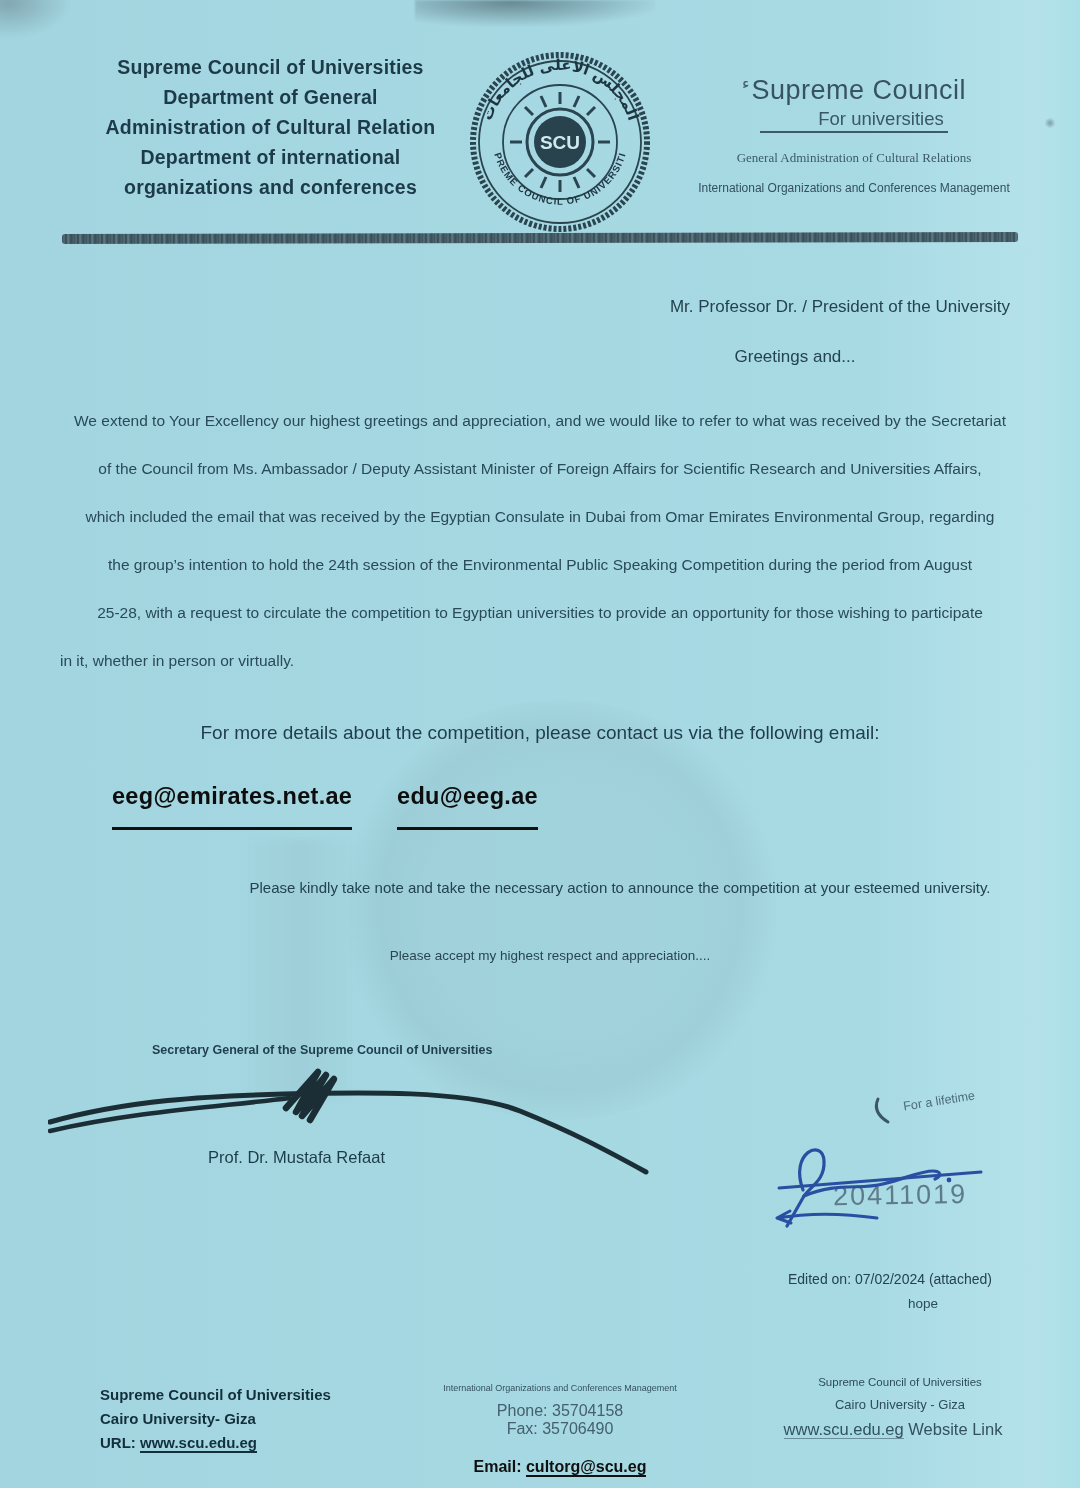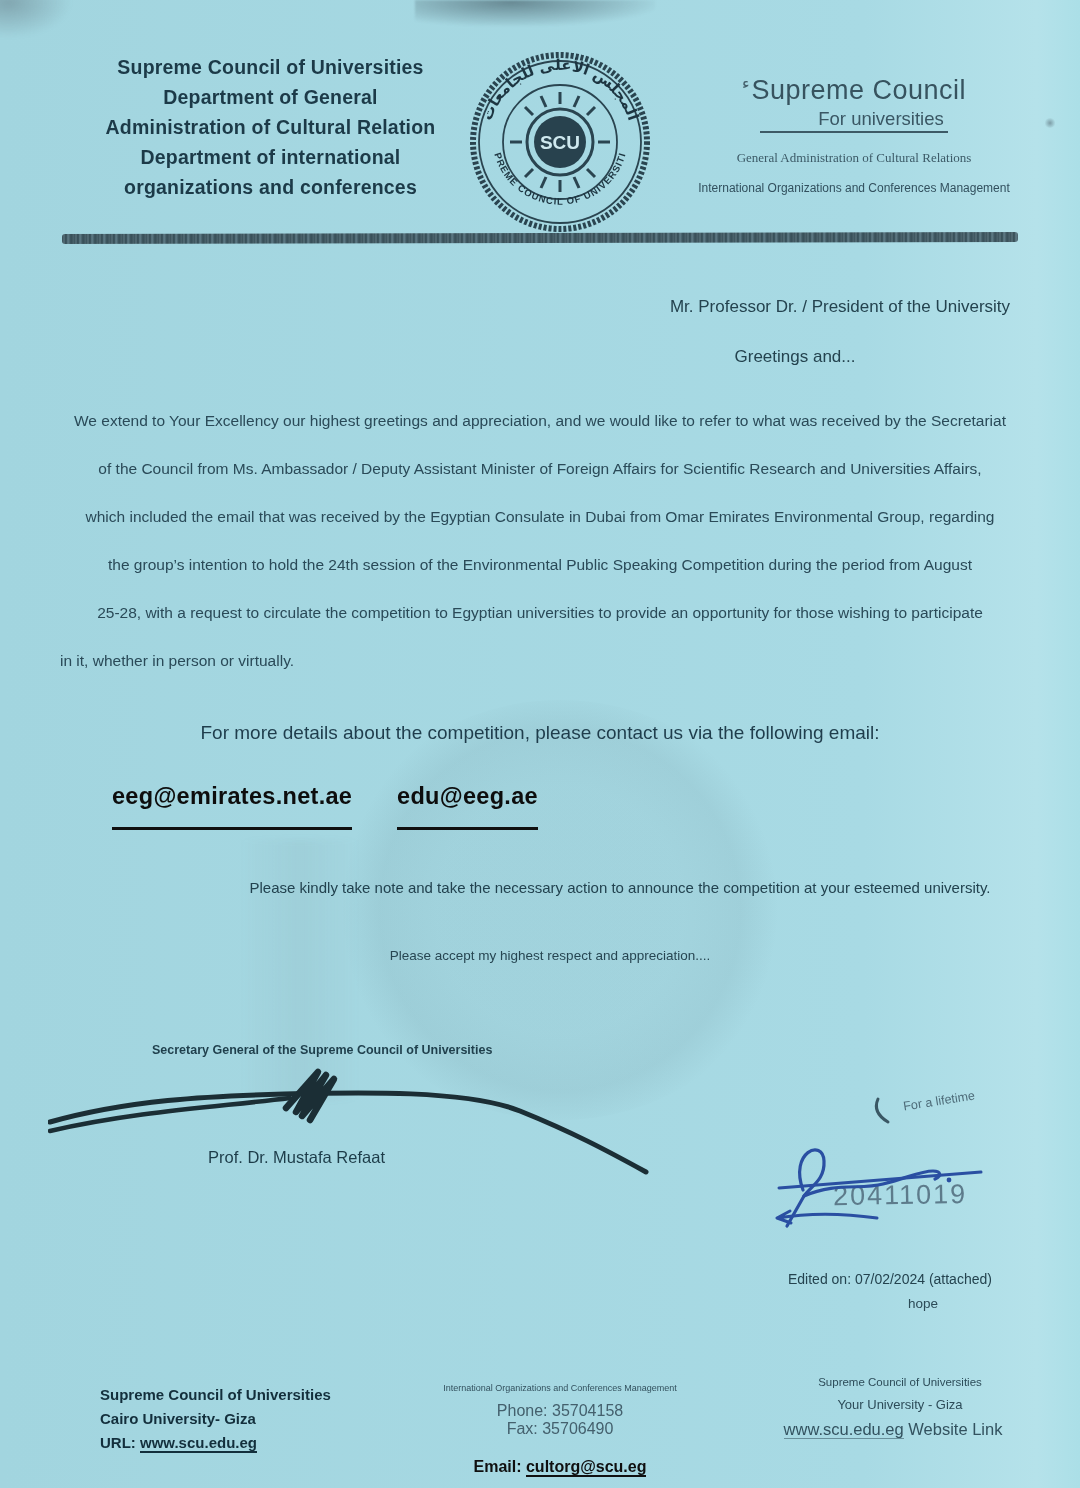--- a/index.html
+++ b/index.html
@@ -217,19 +217,19 @@
     <div class="ph">Phone: 35704158</div>
     <div class="fx">Fax: 35706490</div>
     <div class="em">
       <span>Email:</span>
       <span class="u">cultorg@scu.eg</span>
     </div>
   </div>
 
   <div class="abs ftr-right">
     <div class="r1">Supreme Council of Universities</div>
-    <div class="r2">Your University - Giza</div>
+    <div class="r2">Cairo University - Giza</div>
     <div class="r3">
       <span class="u">www.scu.edu.eg</span><span> Website Link</span>
     </div>
   </div>
 
 </div>
 
 </body></html>

